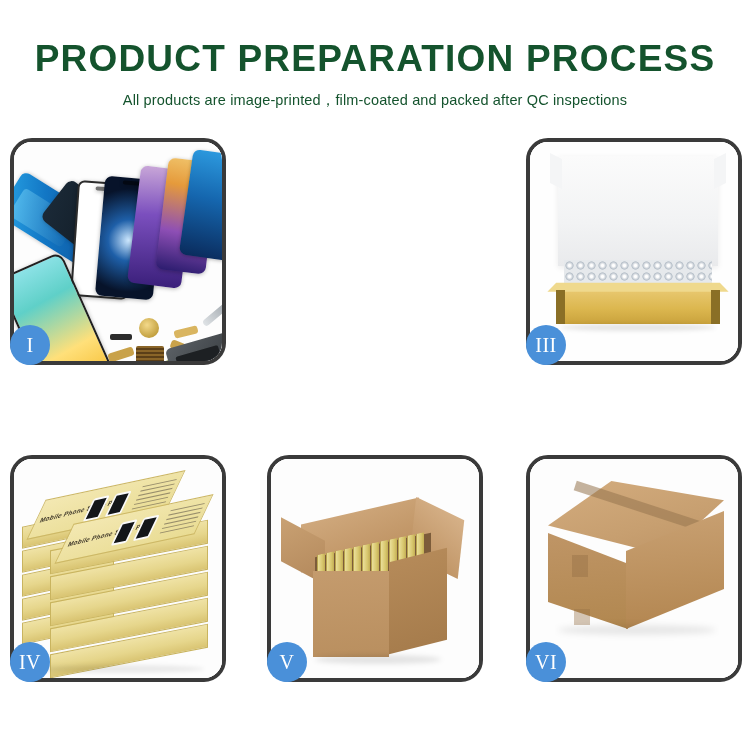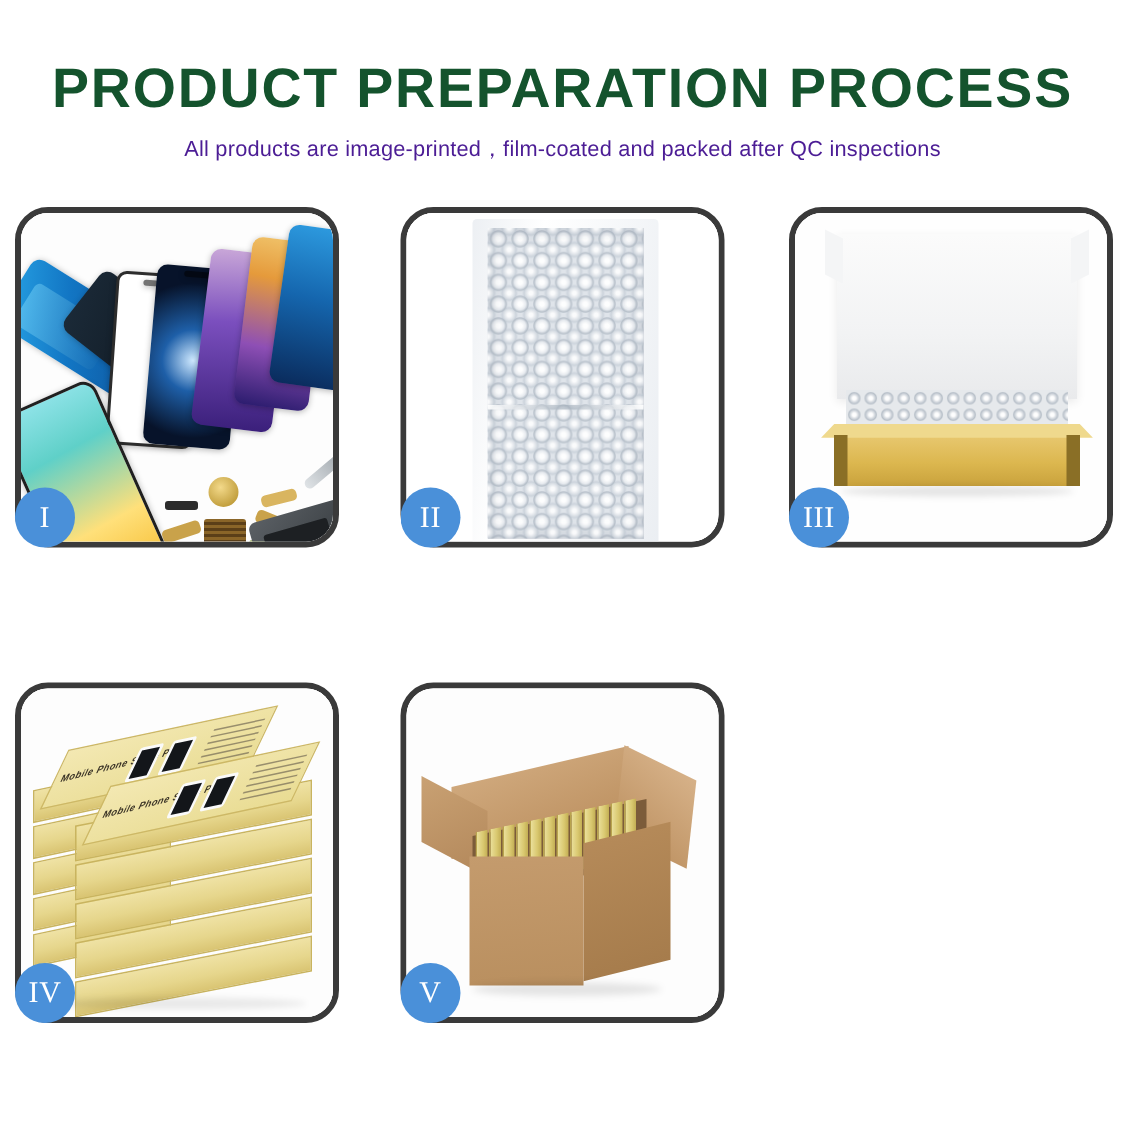--- a/index.html
+++ b/index.html
@@ -15,21 +15,21 @@
   .header { position: absolute; left: 0; top: 0; width: 750px; text-align: center; }
   .title {
     font-family: "Liberation Sans", sans-serif;
     font-size: 37px; font-weight: 700; color: #14532d;
     letter-spacing: 1.2px; line-height: 1;
     margin-top: 40px;
     white-space: nowrap;
   }
   .subtitle {
     font-family: "Liberation Sans", sans-serif;
-    font-size: 14.5px; font-weight: 400; color: #4c1d95;
+    font-size: 14.5px; font-weight: 400; color: #14532d;
     letter-spacing: 0.15px; line-height: 1;
     margin-top: 16px;
     white-space: nowrap;
   }
 
   
   .grid { position: absolute; left: 10px; top: 138px; width: 730px; height: 544px; }
   .panel {
     position: absolute;
     width: 216px; height: 227px;
@@ -298,30 +298,20 @@
 
           <div class="part sim"></div>
           <div class="board"></div>
 
           <div class="tool"></div>
         </div>
       </div>
       <div class="badge">I</div>
     </div>
 
-    <div class="panel col2 row1">
-      <div class="clip">
-        <div class="bw-wrap">
-          <div class="bw-film"></div>
-          <div class="bw-sheet"></div>
-          <div class="bw-seam"></div>
-        </div>
-      </div>
-      <div class="badge">II</div>
-    </div>
 
     <div class="panel col3 row1">
       <div class="clip">
         <div class="b3">
           <div class="b3-lid"></div>
           <div class="b3-inner"></div>
           <div class="b3-tray">
             <span class="lip-l"></span>
             <span class="lip-r"></span>
           </div>
@@ -401,15 +391,29 @@
               <i style="left:99px"></i>
           </div>
           <div class="c5-side"></div>
           <div class="c5-front"></div>
           <div class="c5-shadow"></div>
         </div>
       </div>
       <div class="badge">V</div>
     </div>
 
+    <div class="panel col3 row2">
+      <div class="clip">
+        <div class="b6">
+          <div class="c6-top"></div>
+          <div class="c6-seam"></div>
+          <div class="c6-left"></div>
+          <div class="c6-right"></div>
+          <div class="c6-tape1"></div>
+          <div class="c6-tape2"></div>
+          <div class="c6-shadow"></div>
+        </div>
+      </div>
+      <div class="badge">VI</div>
+    </div>
 
   </div>
 </div>
 
 </body></html>

